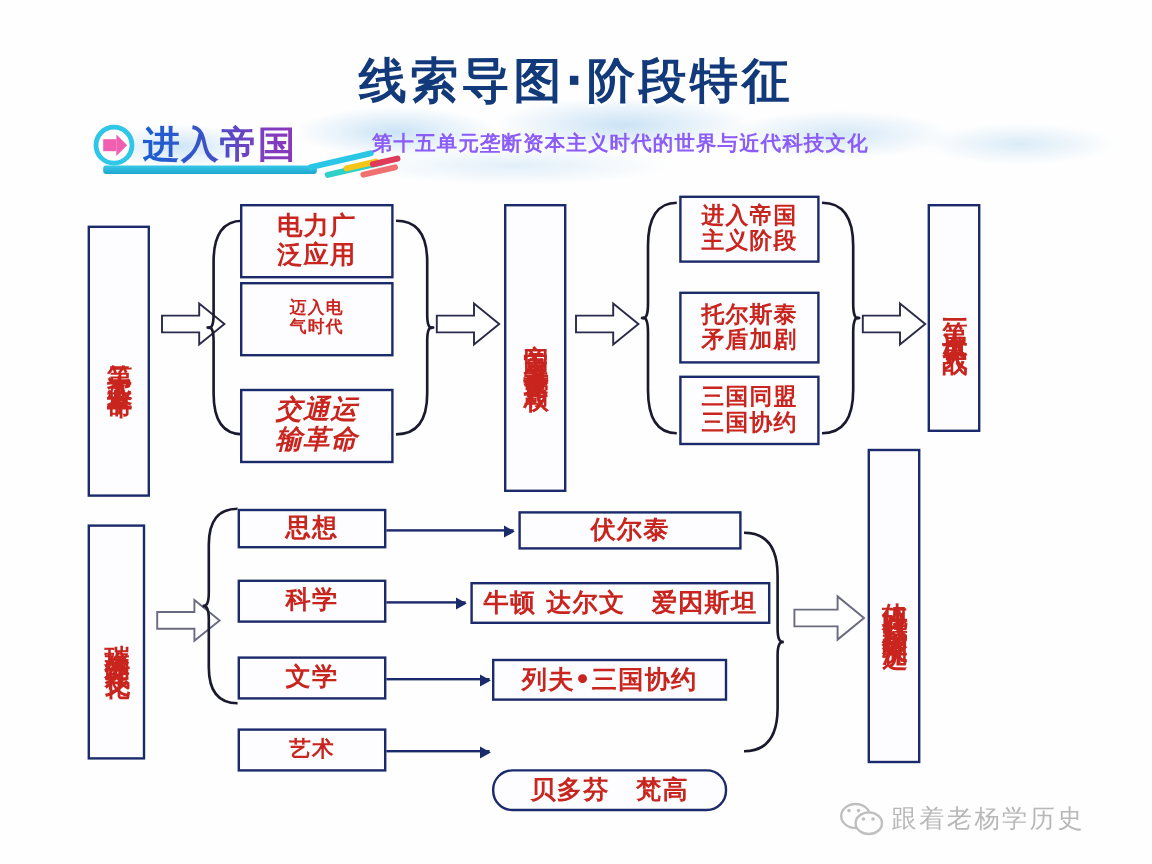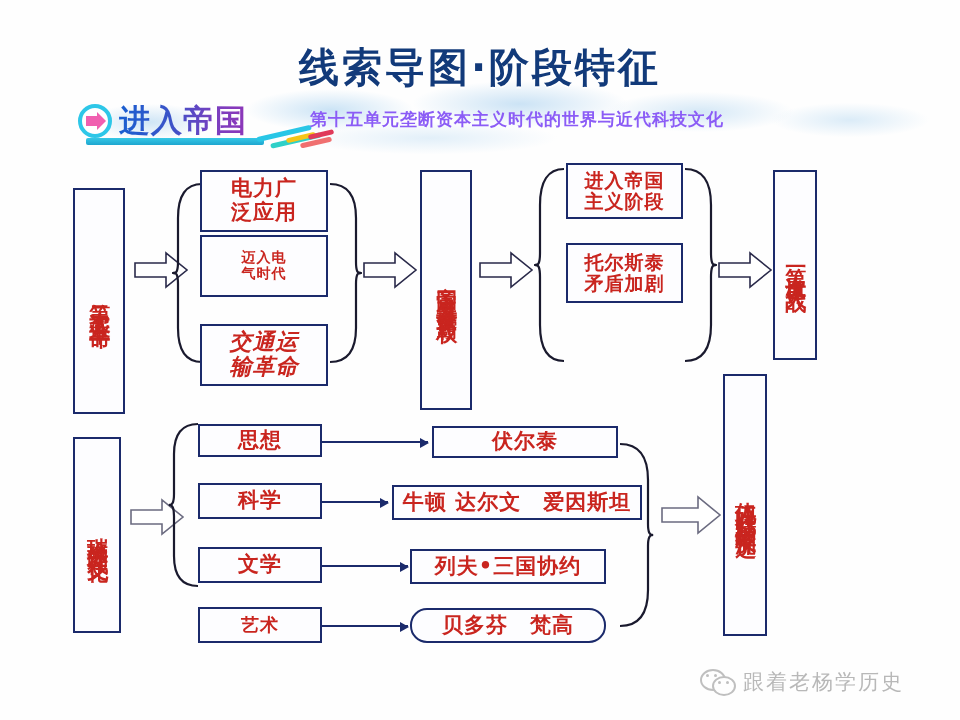--- a/index.html
+++ b/index.html
@@ -201,20 +201,22 @@
   <div class="brace" style="left:534px;top:165px;">
     <svg width="32" height="200" viewBox="0 0 32 200">
       <path d="M30 4 Q6 4 6 40 L6 88 Q6 102 1 100 Q6 98 6 112 L6 160 Q6 196 30 196" fill="none" stroke="#1a1a2e" stroke-width="2.2"></path>
     </svg>
   </div>
 
   <div class="box two-line" style="left:566px;top:163px;width:117px;height:56px;font-size:19px;">进入帝国
 主义阶段</div>
   <div class="box two-line" style="left:566px;top:243px;width:117px;height:60px;font-size:19px;">托尔斯泰
 矛盾加剧</div>
+  <div class="box two-line" style="left:566px;top:313px;width:117px;height:58px;font-size:19px;">三国同盟
+三国协约</div>
 
   <div class="brace" style="left:683px;top:165px;">
     <svg width="34" height="200" viewBox="0 0 34 200">
       <path d="M2 4 Q28 4 28 40 L28 88 Q28 102 33 100 Q28 98 28 112 L28 160 Q28 196 2 196" fill="none" stroke="#1a1a2e" stroke-width="2.2"></path>
     </svg>
   </div>
 
   <div class="blockarrow" style="left:717px;top:250px;">
     <svg width="56" height="40" viewBox="0 0 56 40">
       <polygon points="2,13 33,13 33,3 54,20 33,37 33,27 2,27" fill="#ffffff" stroke="#2a2a4a" stroke-width="1.6"></polygon>
@@ -243,21 +245,21 @@
   <div class="box" style="left:198px;top:607px;width:124px;height:36px;font-size:18px;">艺术</div>
 
   <div class="bluearrow" style="left:322px;top:441px;width:106px;"></div>
   <div class="bluearrow" style="left:322px;top:501px;width:66px;"></div>
   <div class="bluearrow" style="left:322px;top:565px;width:86px;"></div>
   <div class="bluearrow" style="left:322px;top:625px;width:86px;"></div>
 
   <div class="box" style="left:432px;top:426px;width:186px;height:32px;font-size:21px;">伏尔泰</div>
   <div class="box" style="left:392px;top:485px;width:250px;height:35px;font-size:21px;">牛顿 达尔文　爱因斯坦</div>
   <div class="box" style="left:410px;top:549px;width:196px;height:35px;font-size:21px;">列夫•三国协约</div>
-  <div class="box" style="left:410px;top:608px;width:196px;height:35px;font-size:21px;border-radius:17px;">贝多芬　梵高</div>
+  <div class="box" style="left:410px;top:641px;width:196px;height:35px;font-size:21px;border-radius:17px;">贝多芬　梵高</div>
 
   <div class="brace" style="left:618px;top:440px;">
     <svg width="36" height="190" viewBox="0 0 36 190">
       <path d="M2 4 Q30 4 30 40 L30 84 Q30 96 35 95 Q30 94 30 106 L30 150 Q30 186 2 186" fill="none" stroke="#1a1a2e" stroke-width="2.2"></path>
     </svg>
   </div>
 
   <div class="blockarrow" style="left:660px;top:494px;">
     <svg width="62" height="42" viewBox="0 0 62 42">
       <polygon points="2,14 38,14 38,3 60,21 38,39 38,28 2,28" fill="#ffffff" stroke="#6b6b80" stroke-width="1.6"></polygon>

